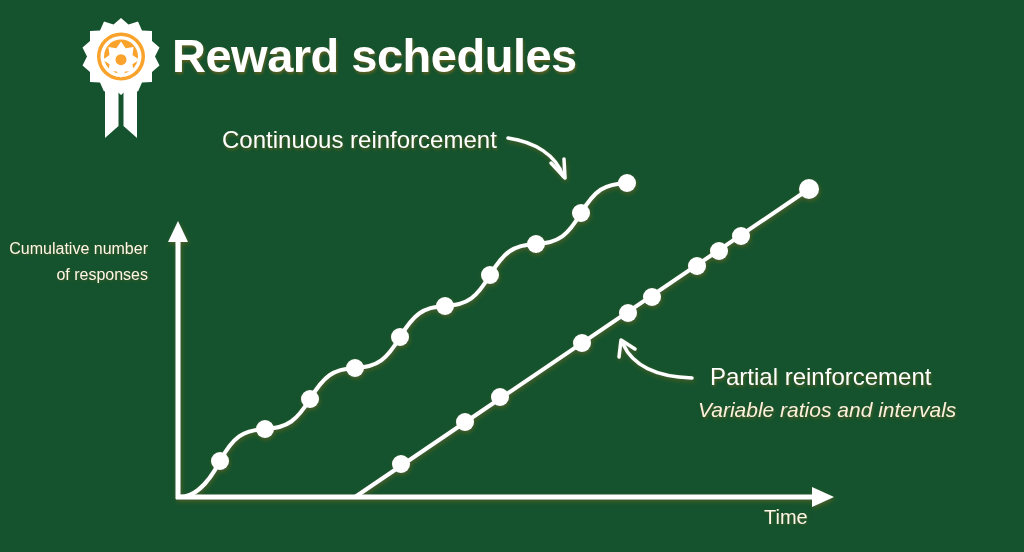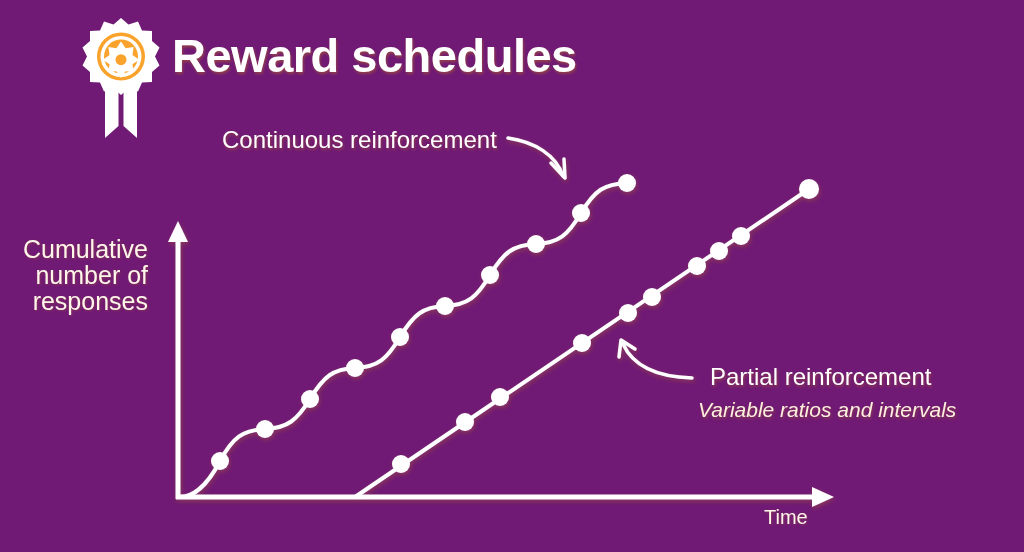--- a/index.html
+++ b/index.html
@@ -4,21 +4,21 @@
 <style>
   html, body {
     margin: 0;
     padding: 0;
     background: #ffffff;
   }
   #stage {
     position: relative;
     width: 1024px;
     height: 552px;
-    background: #701a75;
+    background: #14532d;
     overflow: hidden;
     font-family: "Liberation Sans", sans-serif;
     -webkit-font-smoothing: antialiased;
   }
 
   
   #award-icon {
     position: absolute;
     left: 80px;
     top: 16px;
@@ -59,21 +59,21 @@
   #part-title { left: 678px; top: 363px; }
   #part-sub   { left: 698px; top: 398px; text-align: center; }
 
   
   #y-axis-label {
     position: absolute;
     left: 0px;
     top: 236px;
     width: 148px;
     text-align: right;
-    font-size: 25px;
+    font-size: 16px;
     line-height: 26px;
     color: #fff6ea;
     text-shadow: 1px 1px 3px rgba(190,110,20,0.30);
   }
   #x-axis-label {
     position: absolute;
     left: 764px;
     top: 506px;
     font-size: 20px;
     color: #fff6ea;

